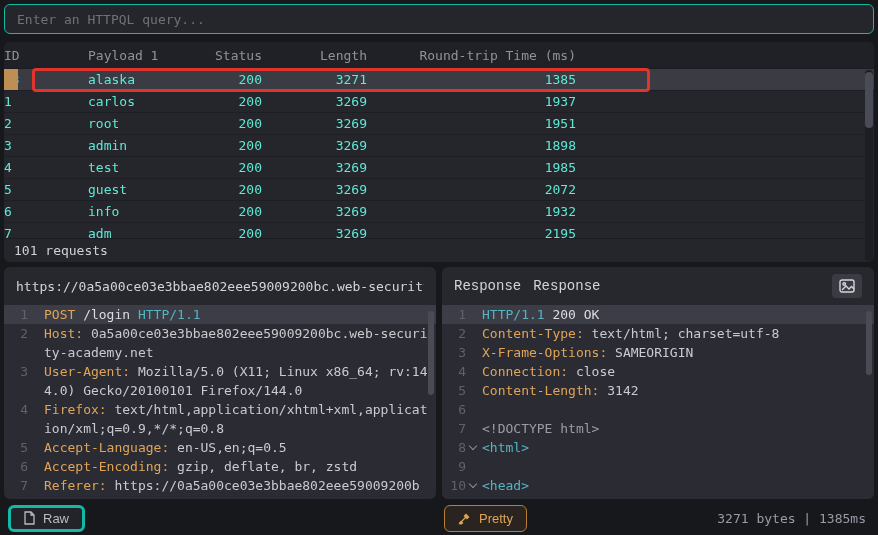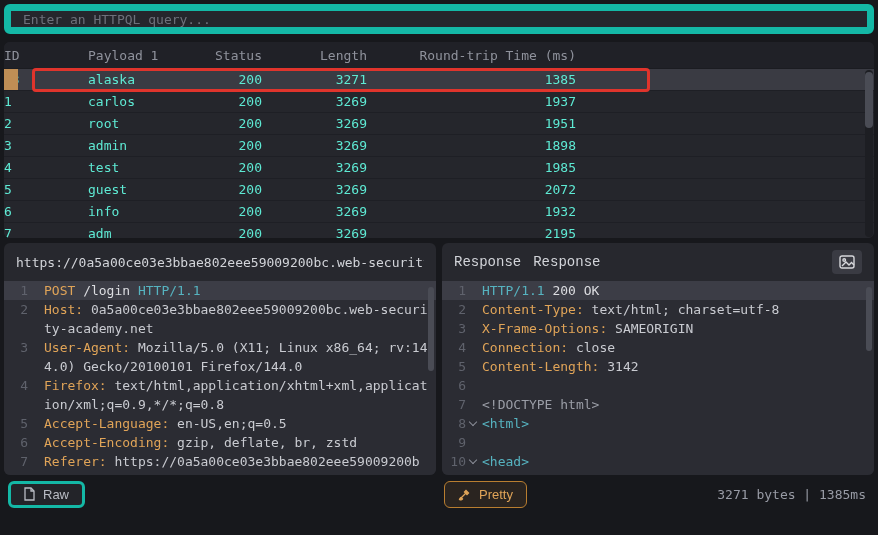--- a/index.html
+++ b/index.html
@@ -8,21 +8,21 @@
     background:#17181c;
     font-family:"DejaVu Sans Mono", monospace;
     overflow:hidden;
     color:#d2d4d9;
   }
   .app { position:relative; width:878px; height:535px; }
 
   
   .query-bar {
     margin:4px 4px 0; height:30px;
-    background:#25262c; border:7px solid #14b8a6; border-radius:6px;
+    background:#25262c; border:1px solid #14b8a6; border-radius:6px;
     display:flex; align-items:center; padding:0 12px;
   }
   .query-input {
     width:100%; background:transparent; border:none; outline:none;
     color:#d6d7db; font:13px "DejaVu Sans Mono", monospace;
   }
   .query-input::placeholder { color:#6e717b; }
 
   
   .table-panel {
@@ -206,20 +206,23 @@
             <span class="c-payload">adm</span>
             <span class="c-status">200</span>
             <span class="c-length">3269</span>
             <span class="c-rtt">2195</span>
             <span></span>
           </div>
         </div>
     </div>
     <div class="tbl-scroll-track"></div>
     <div class="tbl-scroll-thumb"></div>
+    <div class="status-bar">
+      <span>101 requests</span>
+    </div>
   </div>
 
   <div class="panels">
 
     <div class="panel">
       <div class="panel-header">
         <span class="url">https://0a5a00ce03e3bbae802eee59009200bc.web-security-...</span>
       </div>
       <div class="editor" id="request-editor">
           <div class="code-line active">

